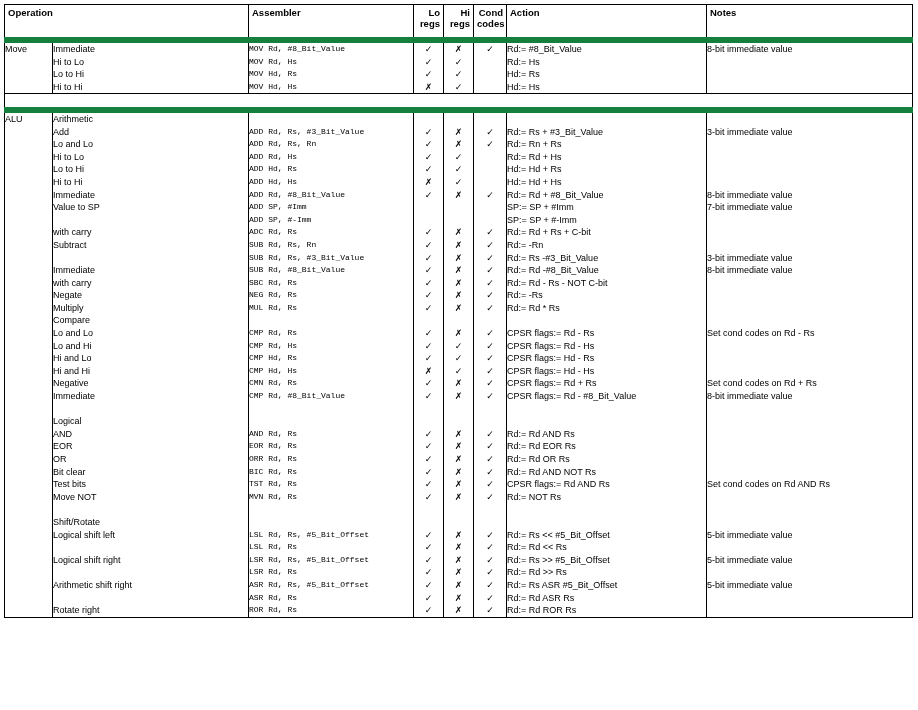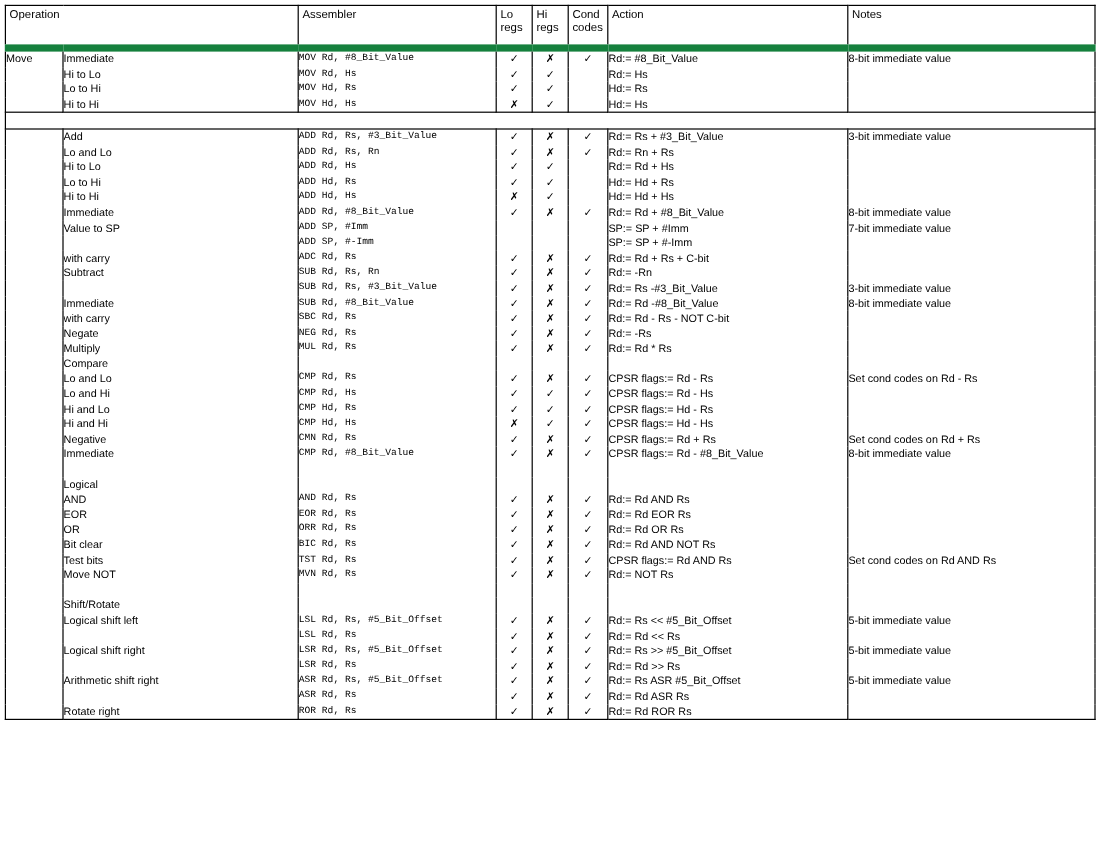--- a/index.html
+++ b/index.html
@@ -35,28 +35,28 @@
   table.isa col.c-cond  { width: 33px; }
   table.isa col.c-act   { width: 200px; }
   table.isa col.c-notes { width: 206px; }
 
   table.isa th, table.isa td {
     border: 1px solid #000000;
     padding: 0;
     vertical-align: top;
   }
   table.isa th {
-    font-weight: normal;
+    font-weight: bold;
     font-size: 9.5px;
     text-align: left;
     padding: 2px 3px 8px 3px;
     line-height: 11px;
     height: 22px;
   }
-  table.isa th.ctr { text-align: left; }
+  table.isa th.ctr { text-align: right; }
 
   
   td.op, td.sub, td.asm, td.act, td.notes {
     padding: 0 3px 0 3px;
     height: 12.6px;
     line-height: 12.6px;
     white-space: nowrap;
     overflow: hidden;
   }
   td.asm {
@@ -158,20 +158,30 @@
           <td class="asm">MOV Hd, Hs</td>
           <td class="mark">✗</td>
           <td class="mark">✓</td>
           <td class="mark"></td>
           <td class="act">Hd:= Hs</td>
           <td class="notes"></td>
         </tr>
         <tr>
           <td colspan="8" class="blank"></td>
         </tr>
+        <tr class="inner groupstart">
+          <td class="op">ALU</td>
+          <td class="sub">Arithmetic</td>
+          <td class="asm"></td>
+          <td class="mark"></td>
+          <td class="mark"></td>
+          <td class="mark"></td>
+          <td class="act"></td>
+          <td class="notes"></td>
+        </tr>
         <tr class="inner">
           <td class="op"></td>
           <td class="sub ind1">Add</td>
           <td class="asm">ADD Rd, Rs, #3_Bit_Value</td>
           <td class="mark">✓</td>
           <td class="mark">✗</td>
           <td class="mark">✓</td>
           <td class="act">Rd:= Rs + #3_Bit_Value</td>
           <td class="notes">3-bit immediate value</td>
         </tr>

